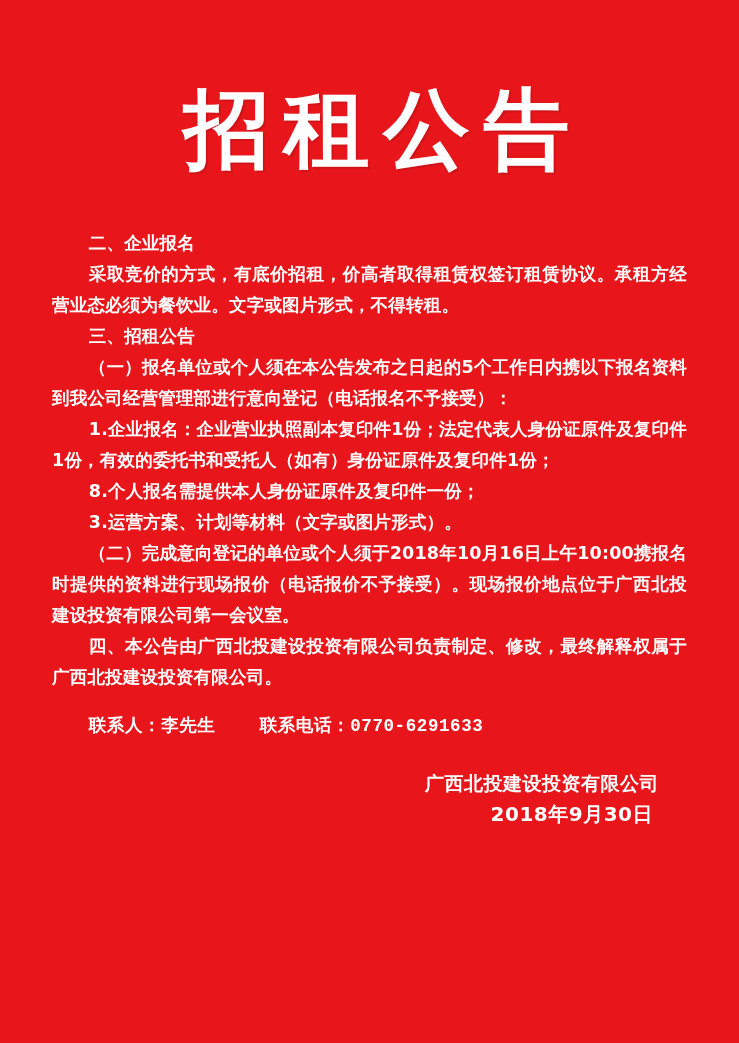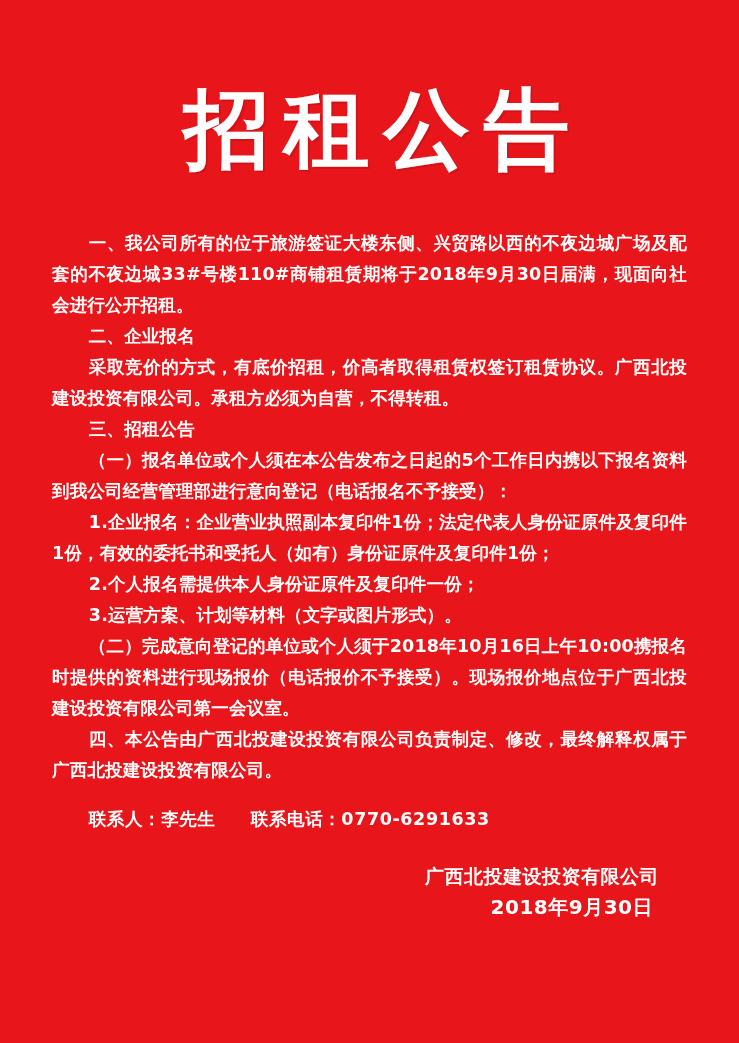--- a/index.html
+++ b/index.html
@@ -47,20 +47,21 @@
     text-indent: 2.1em;
   }
   .contact-line {
     margin: 18px 52px 0 52px;
     color: #ffffff;
     font-size: 17.5px;
     font-weight: bold;
     line-height: 31px;
     text-indent: 2.1em;
     letter-spacing: 0.6px;
+    font-family: Liberation Mono, monospace;
   }
   .contact-line .sep {
     display: inline-block;
     width: 22px;
   }
   .signature {
     margin: 26px 80px 0 0;
     color: #ffffff;
     font-size: 19px;
     font-weight: bold;
@@ -76,27 +77,26 @@
   }
 </style>
 </head>
 <body>
 
 <div class="poster">
 
   <div class="title">招租公告</div>
 
   <div class="body-text">
-    <p>一、我公司所有的位于旅游签证大楼东侧、兴贸路以西的不夜边城广场及配套的不夜边城33#号楼110#商铺租赁期将于2018年9月30日届满，现面向社会进行公开招租。</p>
     <p>二、企业报名</p>
-    <p>采取竞价的方式，有底价招租，价高者取得租赁权签订租赁协议。广西北投建设投资有限公司。承租方必须为自营，不得转租。</p>
+    <p>采取竞价的方式，有底价招租，价高者取得租赁权签订租赁协议。承租方经营业态必须为餐饮业。文字或图片形式，不得转租。</p>
     <p>三、招租公告</p>
     <p>（一）报名单位或个人须在本公告发布之日起的5个工作日内携以下报名资料到我公司经营管理部进行意向登记（电话报名不予接受）：</p>
     <p>1.企业报名：企业营业执照副本复印件1份；法定代表人身份证原件及复印件1份，有效的委托书和受托人（如有）身份证原件及复印件1份；</p>
-    <p>2.个人报名需提供本人身份证原件及复印件一份；</p>
+    <p>8.个人报名需提供本人身份证原件及复印件一份；</p>
     <p>3.运营方案、计划等材料（文字或图片形式）。</p>
     <p>（二）完成意向登记的单位或个人须于2018年10月16日上午10:00携报名时提供的资料进行现场报价（电话报价不予接受）。现场报价地点位于广西北投建设投资有限公司第一会议室。</p>
     <p>四、本公告由广西北投建设投资有限公司负责制定、修改，最终解释权属于广西北投建设投资有限公司。</p>
   </div>
 
   <div class="contact-line">
     <span>联系人：李先生</span>
     <span class="sep"></span>
     <span>联系电话：0770-6291633</span>
   </div>

